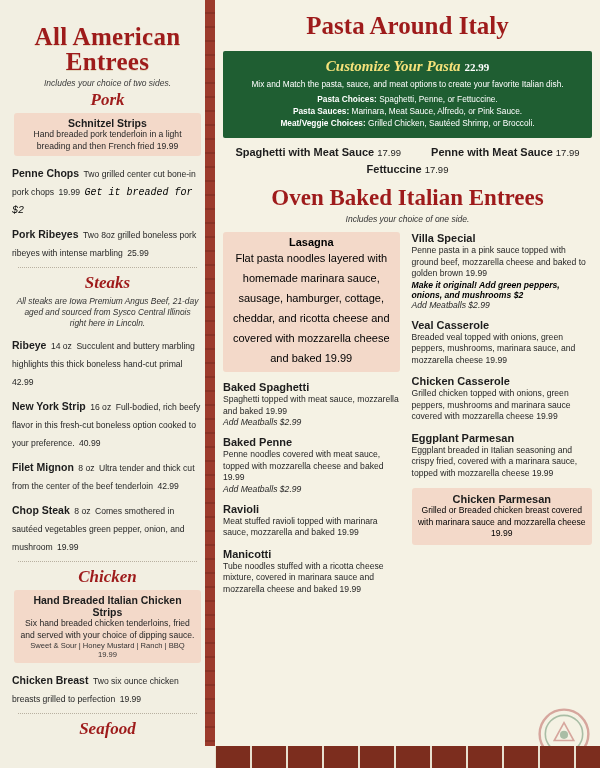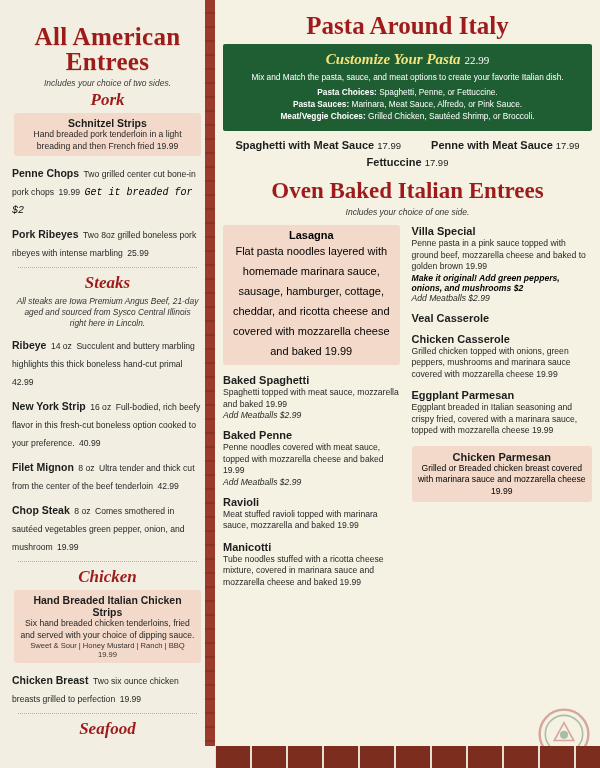--- a/index.html
+++ b/index.html
@@ -83,30 +83,30 @@
     text-align:center;font-style:italic;font-size:8.4px;color:#333;line-height:11px;margin:0 8px 6px;
   }
   .sauces{
     font-size:7.6px;text-align:center;color:#333;
   }
   .getit{font-style:italic;font-size:10px;font-family:Liberation Mono, monospace;}
 
   
   .pasta-title{
     text-align:center;color:#9e1b1b;font-family:"Liberation Serif",serif;font-weight:bold;
-    font-size:25px;margin:12px 0 4px 0;
+    font-size:25px;margin:12px 0 11px 0;
   }
   .green-box{
     background:#1f5e32;color:#fff;margin:0 8px;padding:7px 8px 8px 8px;border-radius:2px;
     text-align:center;
   }
   .green-box .ct{
     color:#f6e27a;font-family:"Liberation Serif",serif;font-weight:bold;font-style:italic;font-size:15px;
   }
-  .green-box .ct .pr{color:#fff;font-style:normal;font-weight:normal;font-size:11px;}
+  .green-box .ct .pr{color:#fff;font-style:normal;font-weight:bold;font-size:11px;}
   .green-box .mix{font-size:8.3px;margin:4px 0 5px;}
   .green-box .ln{font-size:8.3px;font-weight:bold;margin:2px 0;}
   .green-box .ln .norm{font-weight:normal;}
 
   .pastarow{
     text-align:center;font-weight:bold;font-size:11px;color:#1d1d1d;margin:8px 0 0 0;
   }
   .pastarow .pr{font-weight:normal;font-size:9.5px;}
   .pastarow span.sp{display:inline-block;}
   .pastarow .gap{display:inline-block;width:24px;}
@@ -350,20 +350,24 @@
           <div class="dsc">
             <span>Penne pasta in a pink sauce topped with ground beef, mozzarella cheese and baked to golden brown</span>
             <span>19.99</span>
           </div>
           <div class="bold-it">Make it original!  Add green peppers, onions, and mushrooms $2</div>
           <div class="add">Add Meatballs $2.99</div>
         </div>
 
         <div class="ritem">
           <div class="nm">Veal Casserole</div>
+          <div class="dsc">
+            <span>Breaded veal topped with onions, green peppers, mushrooms, marinara sauce, and mozzarella cheese</span>
+            <span>19.99</span>
+          </div>
         </div>
 
         <div class="ritem">
           <div class="nm">Chicken Casserole</div>
           <div class="dsc">
             <span>Grilled chicken topped with onions, green peppers, mushrooms and marinara sauce covered with mozzarella cheese</span>
             <span>19.99</span>
           </div>
         </div>
 

